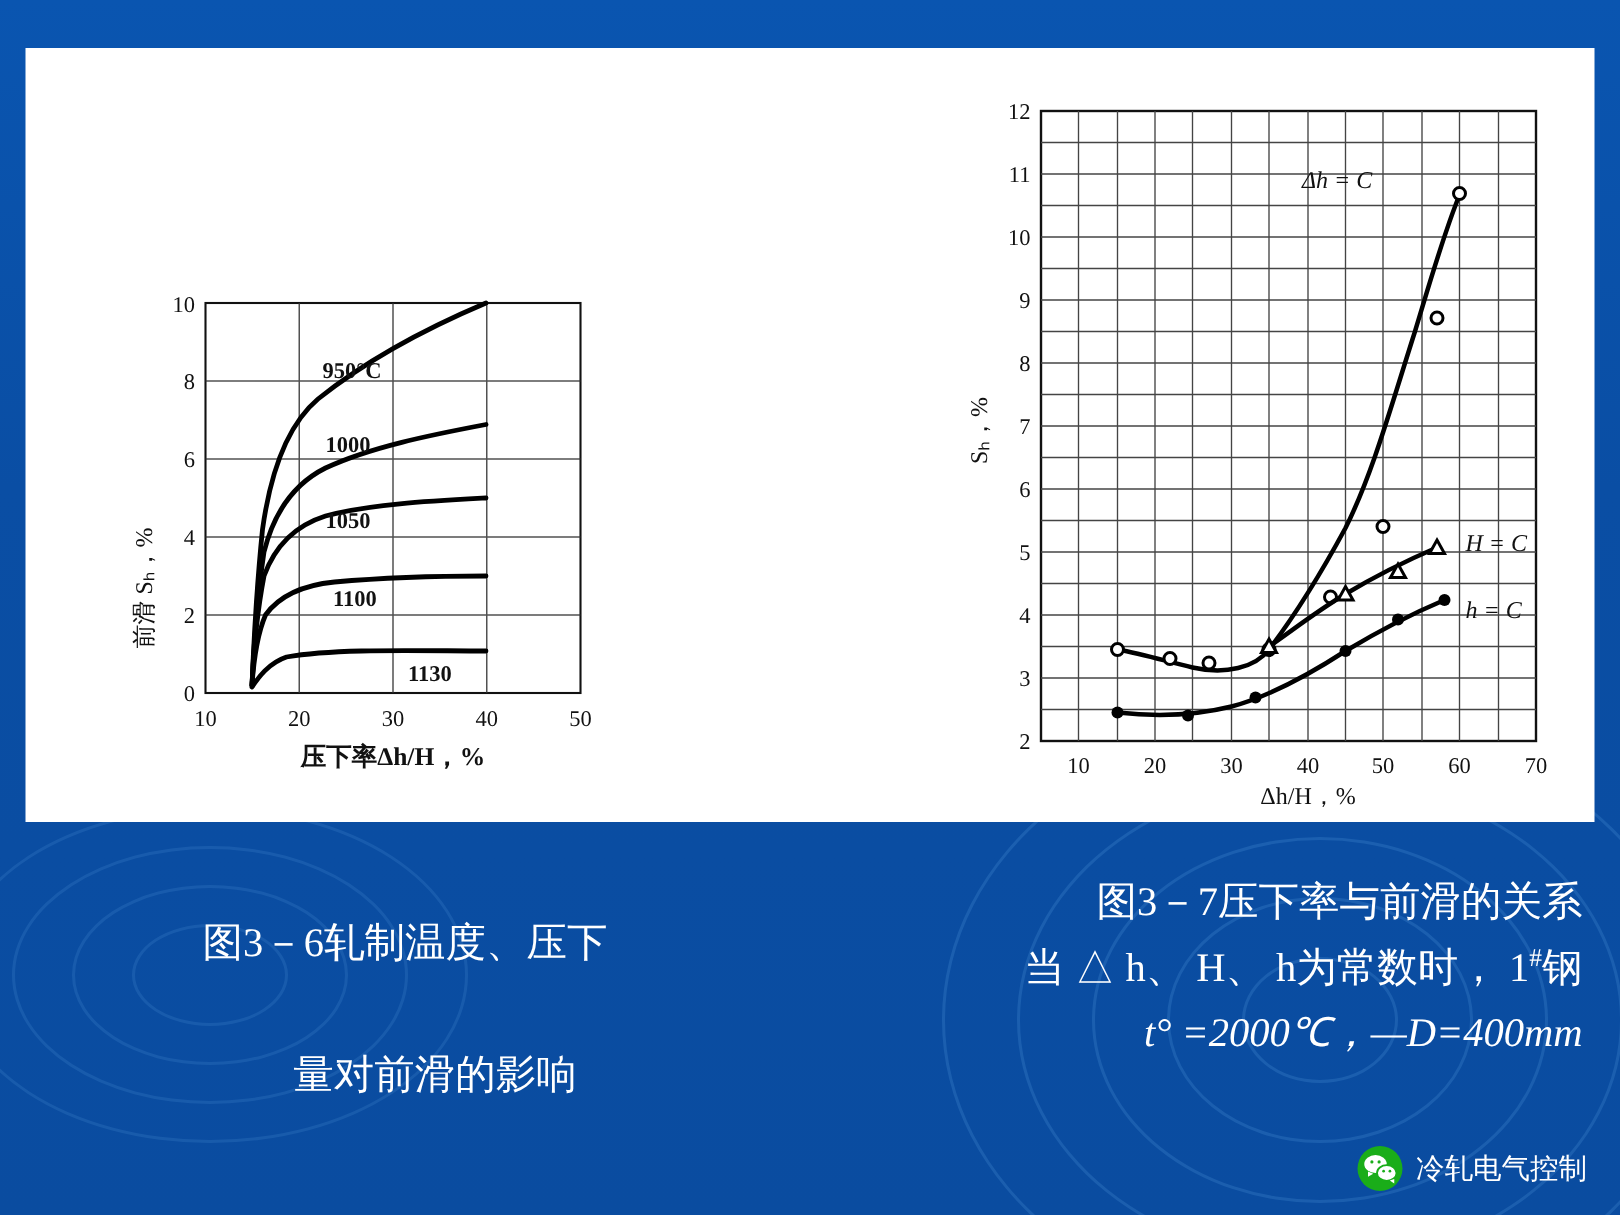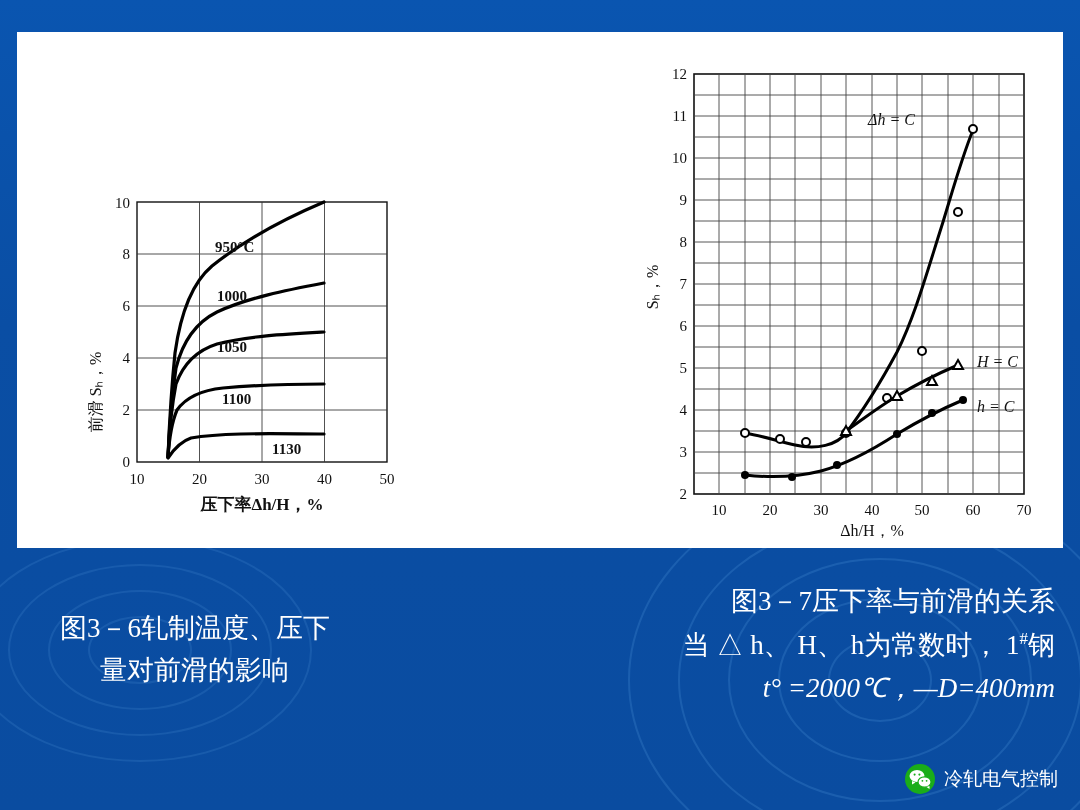--- a/index.html
+++ b/index.html
@@ -24,23 +24,24 @@
   .fig-left{position:absolute;left:40px;top:130px;width:420px;height:370px;}
   .fig-right{position:absolute;left:615px;top:30px;width:420px;height:480px;}
 
   svg{display:block;}
 
   
   .cap-left{
     position:absolute;left:60px;top:608px;width:420px;
     color:#ffffff;font-size:27px;line-height:1.55;
     font-family:"Liberation Serif", serif;
+    text-align:center;
   }
   .cap-left .l1{display:block;}
-  .cap-left .l2{display:block;padding-left:40px;}
+  .cap-left .l2{display:block;padding-left:40px;margin-top:46px;}
 
   .cap-right{
     position:absolute;left:535px;top:580px;width:520px;
     color:#ffffff;font-size:27px;line-height:1.62;
     font-family:"Liberation Serif", serif;
   }
   .cap-right span{display:block;white-space:nowrap;text-align:right;}
   .sup{font-size:17px;vertical-align:super;}
 
   

